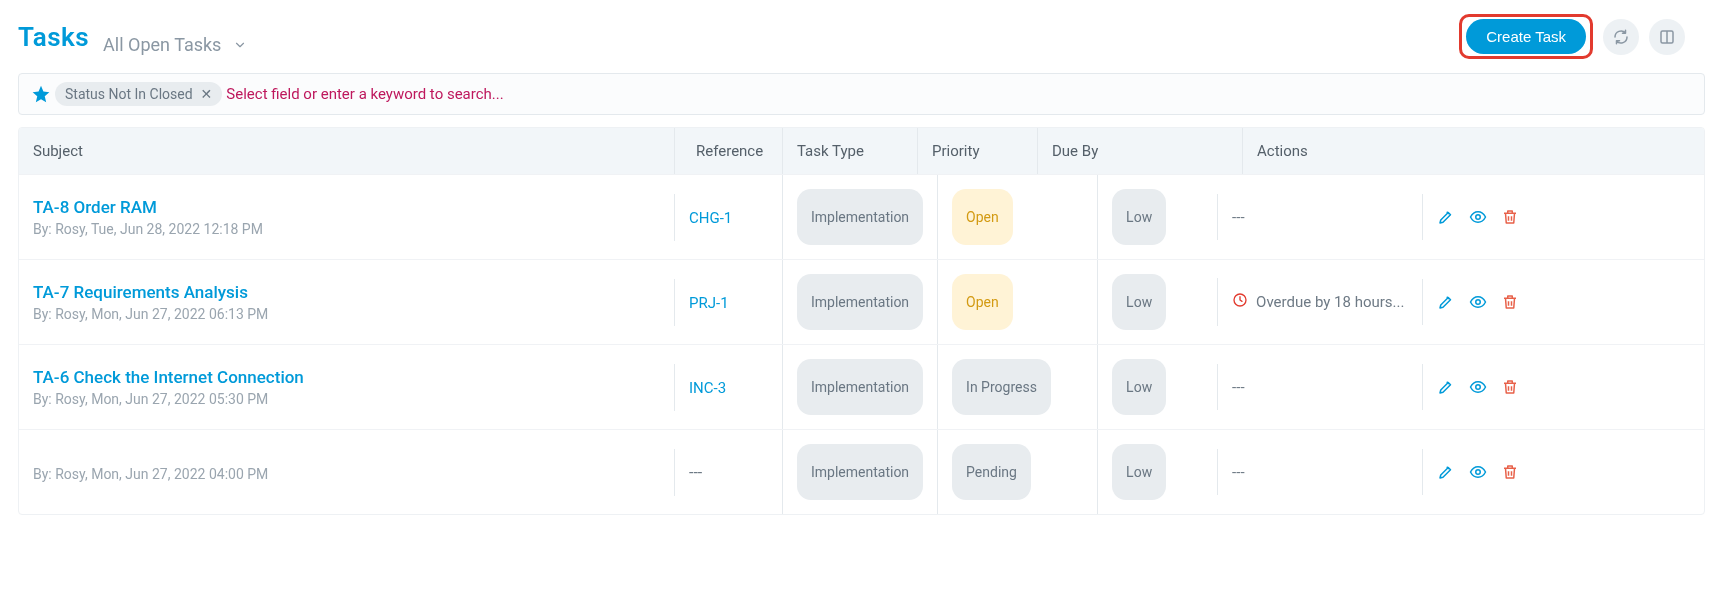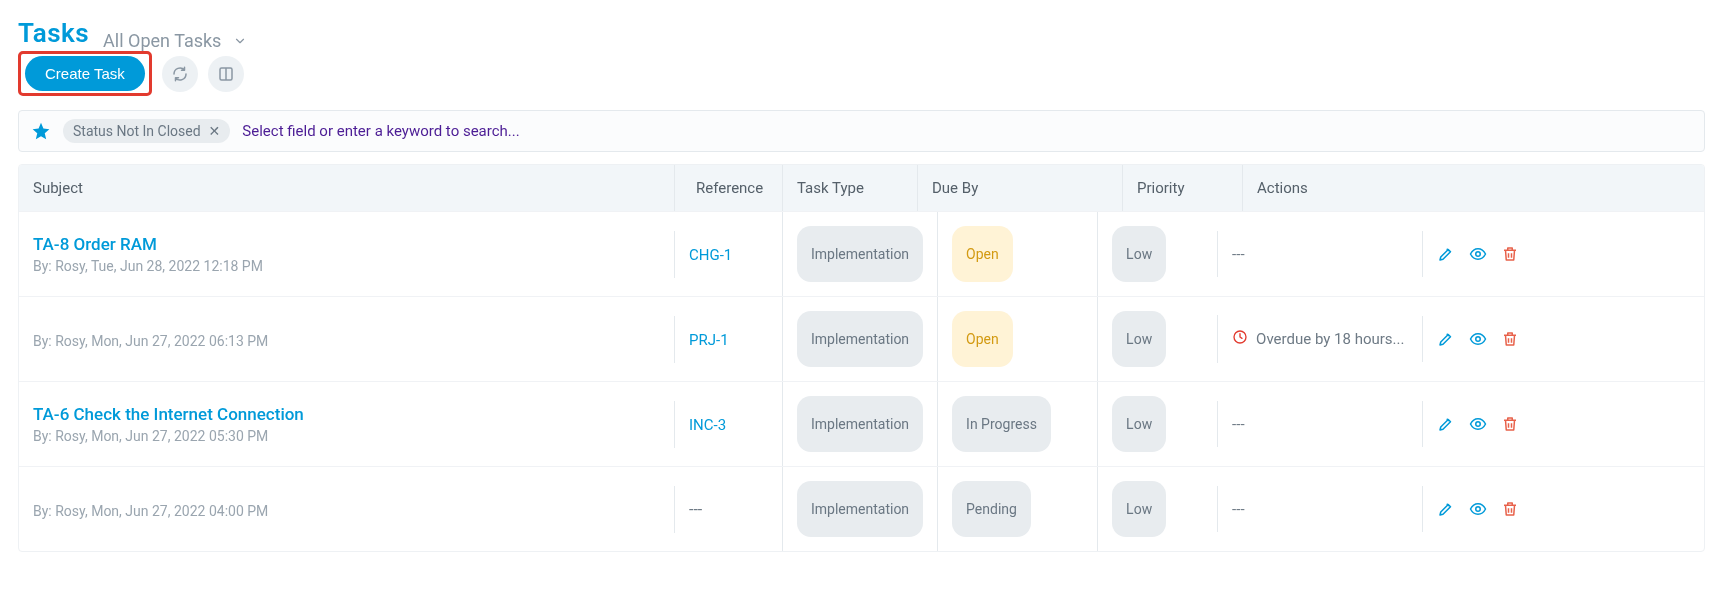--- a/index.html
+++ b/index.html
@@ -1,34 +1,34 @@
 <!DOCTYPE html>
 <html><head>
 <meta charset="utf-8">
 <style>
   * { box-sizing: border-box; }
   html, body { margin:0; padding:0; font-family: -apple-system, BlinkMacSystemFont, "Segoe UI", Roboto, Arial, sans-serif; background:#fff; color:#333; }
   .app { width:1723px; }
-  .topbar { display:flex; justify-content:space-between; padding:14px 38px 10px 18px;flex-direction:column; }
+  .topbar { display:flex; align-items:center; justify-content:space-between; padding:14px 38px 10px 18px; }
   .topbar-left { display:flex; align-items:center; gap:14px; }
   .tasks-title { color:#009ad9; font-size:26px; font-weight:600; letter-spacing:0.5px; }
   .filter-dd { color:#8a97a3; font-size:18px; display:flex; align-items:center; gap:12px; cursor:pointer;margin-top:16px; }
   .filter-dd svg { width:14px; height:14px; }
   .topbar-right { display:flex; align-items:center; gap:10px; }
-  .highlight-box { border:3px solid #e23a2e; padding:2px 4px; border-radius:5px; display:inline-flex; }
+  .highlight-box { border:3px solid #e23a2e; padding:2px 4px; border-radius:10px; display:inline-flex; }
   .create-btn { background:#009ad9; color:#fff; border:none; border-radius:18px; padding:9px 20px; font-size:15px; cursor:pointer; }
   .icon-btn { width:36px; height:36px; border-radius:50%; background:#edf1f4; display:flex; align-items:center; justify-content:center; cursor:pointer; }
   .icon-btn svg { width:18px; height:18px; stroke:#8a97a3; fill:none; }
 
-  .searchbar { margin:4px 18px 12px 18px; border:1px solid #e4e9ed; border-radius:4px; background:#fbfcfd; display:flex; align-items:center; gap:12px; padding:8px 12px; }
+  .searchbar { margin:4px 18px 12px 18px; border:1px solid #e4e9ed; border-radius:4px; background:#fbfcfd; display:flex; align-items:center; gap:4px; padding:8px 12px; }
   .star-icon { color:#009ad9; display:flex; }
   .star-icon svg { width:20px; height:20px; fill:#009ad9; }
   .chip { background:#e8ecef; color:#6a7783; border-radius:14px; padding:4px 10px; font-size:14px; display:flex; align-items:center; gap:8px; }
   .chip .x { font-size:14px; color:#6a7783; cursor:pointer; }
-  .search-placeholder { color:#4c1d95; font-size:15px; flex:1; }
+  .search-placeholder { color:#be185d; font-size:15px; flex:1; }
 
   .table { margin:2px 18px; border:1px solid #eef1f4; border-radius:4px; overflow:hidden; }
   .thead { display:flex; background:#f2f6f9; color:#55606a; font-size:15px; }
   .th, .td { padding:14px 14px; }
   .col-subject { flex:0 0 655px; }
   .col-ref { flex:0 0 108px; border-left:1px solid #e4e9ed;padding-left:21px; }
   .col-type { flex:0 0 135px; border-left:1px solid #e4e9ed; }
   .col-status { flex:0 0 160px; border-left:1px solid #e4e9ed; }
   .col-priority { flex:0 0 120px; border-left:1px solid #e4e9ed; }
   .col-due { flex:0 0 205px; border-left:1px solid #e4e9ed; }
@@ -98,22 +98,22 @@
       <span class="x">✕</span>
     </span>
     <span class="search-placeholder">Select field or enter a keyword to search...</span>
   </div>
 
   <div class="table">
     <div class="thead">
       <div class="th col-subject">Subject</div>
       <div class="th col-ref">Reference</div>
       <div class="th col-type">Task Type</div>
+      <div class="th col-priority">Priority</div>
       <div class="th col-due">Due By</div>
-      <div class="th col-priority">Priority</div>
       <div class="th col-actions">Actions</div>
     </div>
     <div id="tbody">
         <div class="tr">
           <div class="td col-subject">
             <div class="subj-title">TA-8 Order RAM</div>
             <div class="subj-by">By: Rosy, Tue, Jun 28, 2022 12:18 PM</div>
           </div>
           <div class="td col-ref"><span class="ref-link">CHG-1</span></div>
           <div class="td col-type"><span class="pill pill-impl">Implementation</span></div>
@@ -142,20 +142,21 @@
                 <svg viewBox="0 0 24 24">
                   <path d="M4 7h16M9 7V4h6v3M6 7l1 13h10l1-13" stroke-width="2" stroke-linejoin="round"></path>
                   <path d="M10 11v6M14 11v6" stroke-width="2"></path>
                 </svg>
               </span>
             </div>
           </div>
         </div>
         <div class="tr">
           <div class="td col-subject">
+            <div class="subj-title">TA-7 Requirements Analysis</div>
             <div class="subj-by">By: Rosy, Mon, Jun 27, 2022 06:13 PM</div>
           </div>
           <div class="td col-ref"><span class="ref-link">PRJ-1</span></div>
           <div class="td col-type"><span class="pill pill-impl">Implementation</span></div>
           <div class="td col-status"><span class="pill pill-open">Open</span></div>
           <div class="td col-priority"><span class="pill pill-low">Low</span></div>
           <div class="td col-due">
             <div class="due-wrap">
               <span class="overdue-icon"><svg viewBox="0 0 24 24">
                   <circle cx="12" cy="12" r="9" stroke-width="2"></circle>

